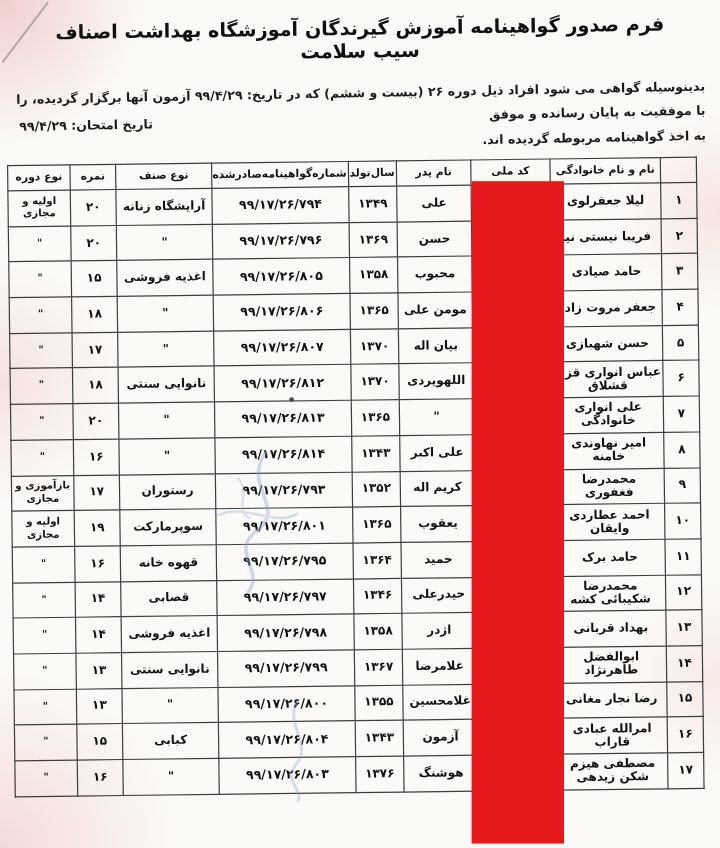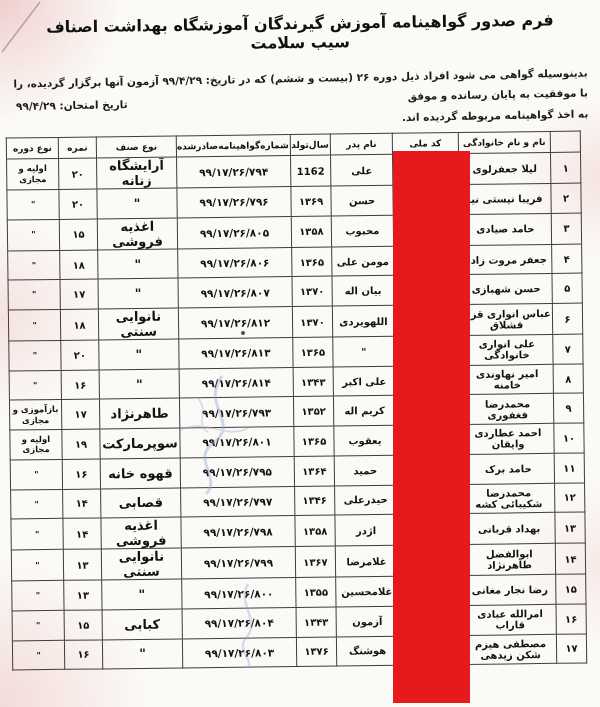--- a/index.html
+++ b/index.html
@@ -37,21 +37,21 @@
   }
   table { width:574px; table-layout:fixed; border-collapse:collapse; direction:rtl; }
   th, td {
     border:1px solid #3e3e3e; font-weight:bold; text-align:center;
     vertical-align:middle; overflow:hidden; padding:0 1px; color:#121212;
   }
   thead th { height:21px; font-size:9px; }
   tbody td { height:29.7px; font-size:10px; }
   td.c-name  { font-size:10px; }
   td.c-cert  { font-size:10.5px; letter-spacing:.4px; }
-  td.c-guild { font-size:13px;margin-left:20px; }
+  td.c-guild { font-size:10px;margin-left:20px; }
   td.c-course{ font-size:8.5px; line-height:1.25; }
   td.c-num   { font-size:10px; }
   .redaction-bar {
     position:absolute; left:393px; top:151px; width:77px; height:552px; z-index:6;
   }
   .doodle { position:absolute; z-index:3; pointer-events:none; }
   .stray-dot {
     position:absolute; left:241px; top:331px; width:4px; height:4px;
     background:#4a4a4a; border-radius:50%; z-index:4;
   }
@@ -99,21 +99,21 @@
           <th>نمره</th>
           <th>نوع دوره</th>
         </tr>
       </thead>
       <tbody>
           <tr>
       <td class="c-num">۱</td>
       <td class="c-name">لیلا جعفرلوی</td>
       <td class="c-code"></td>
       <td class="c-father">علی</td>
-      <td class="c-birth">1162</td>
+      <td class="c-birth">۱۳۴۹</td>
       <td class="c-cert">۹۹/۱۷/۲۶/۷۹۴</td>
       <td class="c-guild">آرایشگاه زنانه</td>
       <td class="c-grade">۲۰</td>
       <td class="c-course">اولیه و مجازی</td>
     </tr>
           <tr>
       <td class="c-num">۲</td>
       <td class="c-name">فریبا نیستی نیا</td>
       <td class="c-code"></td>
       <td class="c-father">حسن</td>
@@ -189,21 +189,21 @@
       <td class="c-grade">۱۶</td>
       <td class="c-course">"</td>
     </tr>
           <tr>
       <td class="c-num">۹</td>
       <td class="c-name">محمدرضا فغفوری</td>
       <td class="c-code"></td>
       <td class="c-father">کریم اله</td>
       <td class="c-birth">۱۳۵۲</td>
       <td class="c-cert">۹۹/۱۷/۲۶/۷۹۳</td>
-      <td class="c-guild">طاهرنژاد</td>
+      <td class="c-guild">رستوران</td>
       <td class="c-grade">۱۷</td>
       <td class="c-course">بازآموزی و مجازی</td>
     </tr>
           <tr>
       <td class="c-num">۱۰</td>
       <td class="c-name">احمد عطاردی وایقان</td>
       <td class="c-code"></td>
       <td class="c-father">یعقوب</td>
       <td class="c-birth">۱۳۶۵</td>
       <td class="c-cert">۹۹/۱۷/۲۶/۸۰۱</td>

